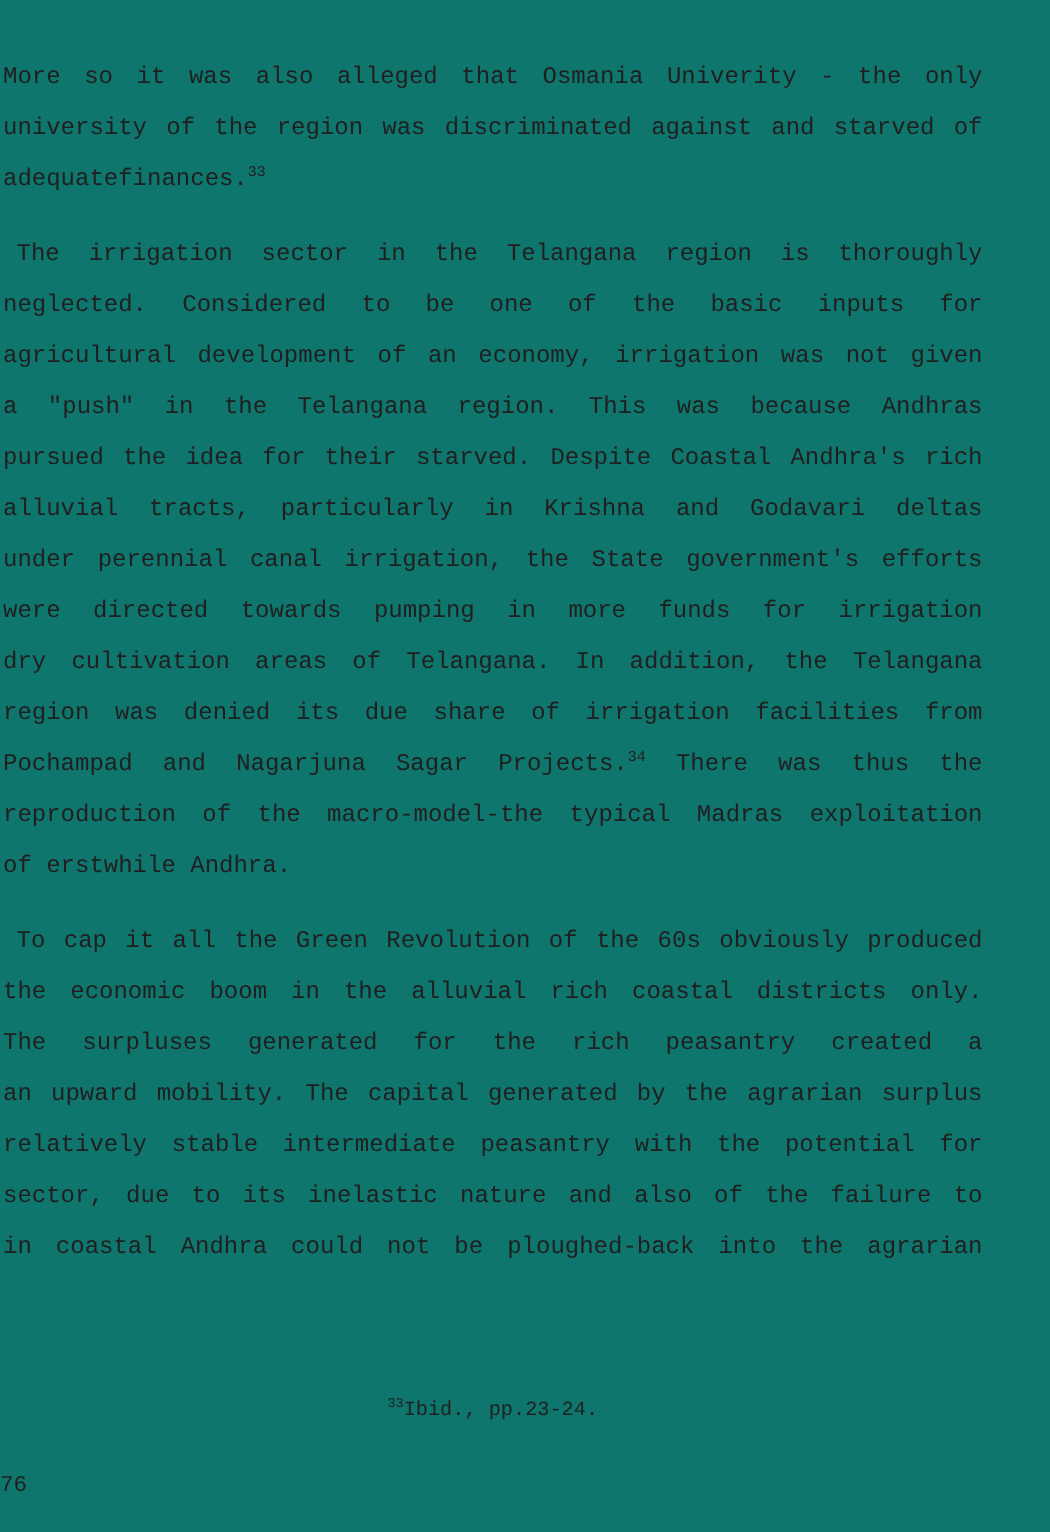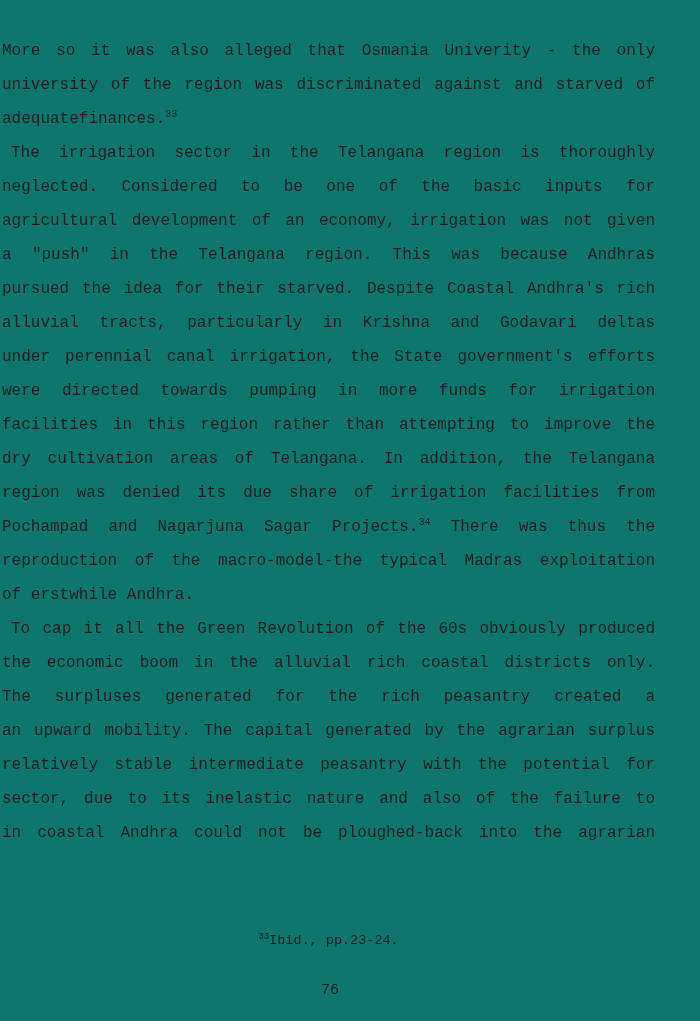--- a/index.html
+++ b/index.html
@@ -16,21 +16,21 @@
     font-family: "Liberation Mono", "DejaVu Sans Mono", monospace;
     overflow: hidden;
   }
   .body-text {
     position: absolute;
     left: 2px;
     top: 34px;
     width: 653px;
   }
   .para { margin: 0; }
-  .para + .para { }
+  .para + .para { margin-top: 16px; }
   .line {
     font-size: 16px;
     line-height: 34px;
     text-align: justify;
     text-align-last: justify;
     white-space: normal;
   }
   .line.last { text-align-last: left; }
   .line.indent { text-indent: 9px; }
   sup.fnref {
@@ -51,21 +51,21 @@
   }
   .footnote sup.fnref {
     font-size: 9px;
     vertical-align: 5px;
   }
   .page-number {
     position: absolute;
     top: 981px;
     left: 0;
     width: 660px;
-    text-align: center;
+    text-align: left;
     font-size: 15px;
     line-height: 20px;
   }
 </style>
 </head>
 <body>
 
 <div class="page">
   <div class="body-text">
       <div class="para">
@@ -75,21 +75,20 @@
       </div>
       <div class="para">
         <div class="line indent">The irrigation sector in the Telangana region is thoroughly</div>
         <div class="line">neglected. Considered to be one of the basic inputs for</div>
         <div class="line">agricultural development of an economy, irrigation was not given</div>
         <div class="line">a "push" in the Telangana region. This was because Andhras</div>
         <div class="line">pursued the idea for their starved. Despite Coastal Andhra's rich</div>
         <div class="line">alluvial tracts, particularly in Krishna and Godavari deltas</div>
         <div class="line">under perennial canal irrigation, the State government's efforts</div>
         <div class="line">were directed towards pumping in more funds for irrigation</div>
-        <div class="line">facilities in this region rather than attempting to improve the</div>
         <div class="line">dry cultivation areas of Telangana. In addition, the Telangana</div>
         <div class="line">region was denied its due share of irrigation facilities from</div>
         <div class="line">Pochampad and Nagarjuna Sagar Projects.<sup class="fnref">34</sup> There was thus the</div>
         <div class="line">reproduction of the macro-model-the typical Madras exploitation</div>
         <div class="line last">of erstwhile Andhra.</div>
       </div>
       <div class="para">
         <div class="line indent">To cap it all the Green Revolution of the 60s obviously produced</div>
         <div class="line">the economic boom in the alluvial rich coastal districts only.</div>
         <div class="line">The surpluses generated for the rich peasantry created a</div>

